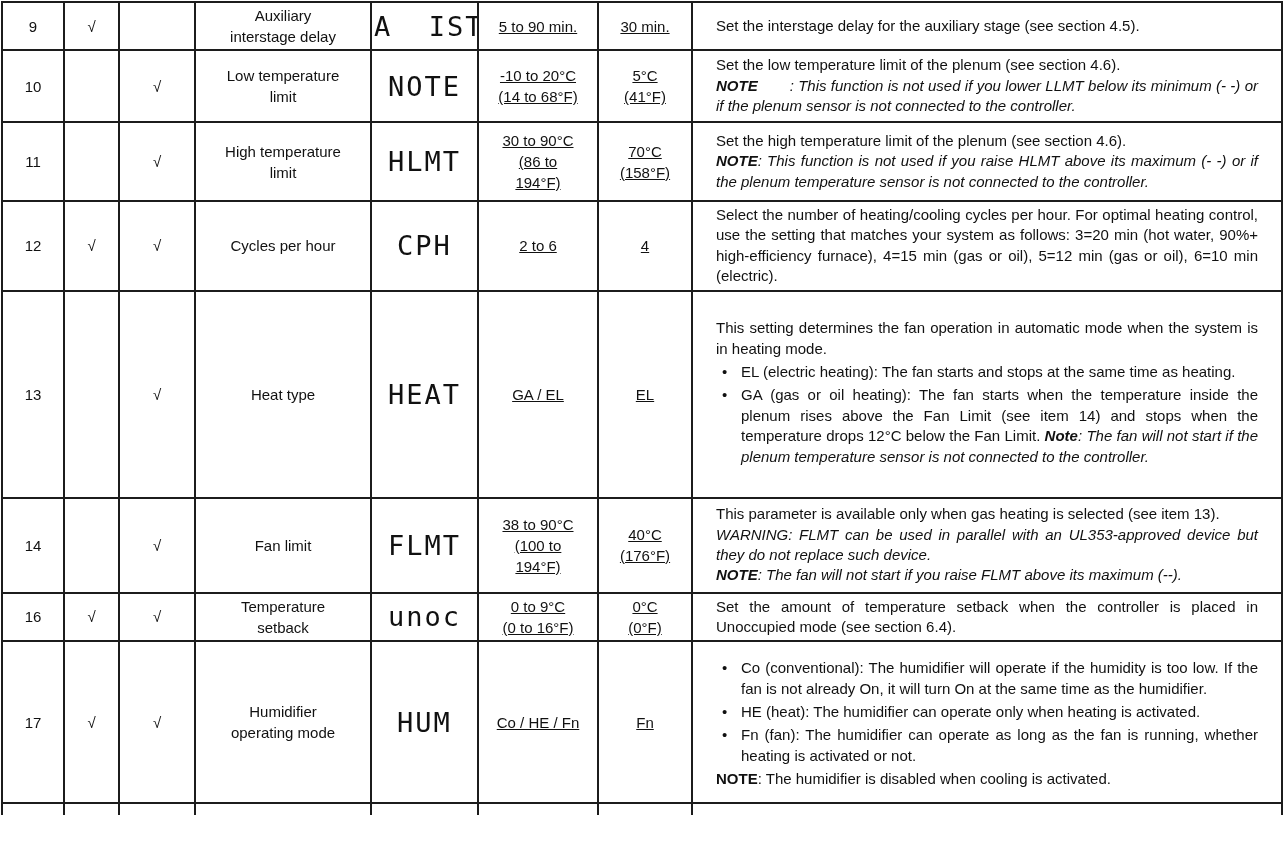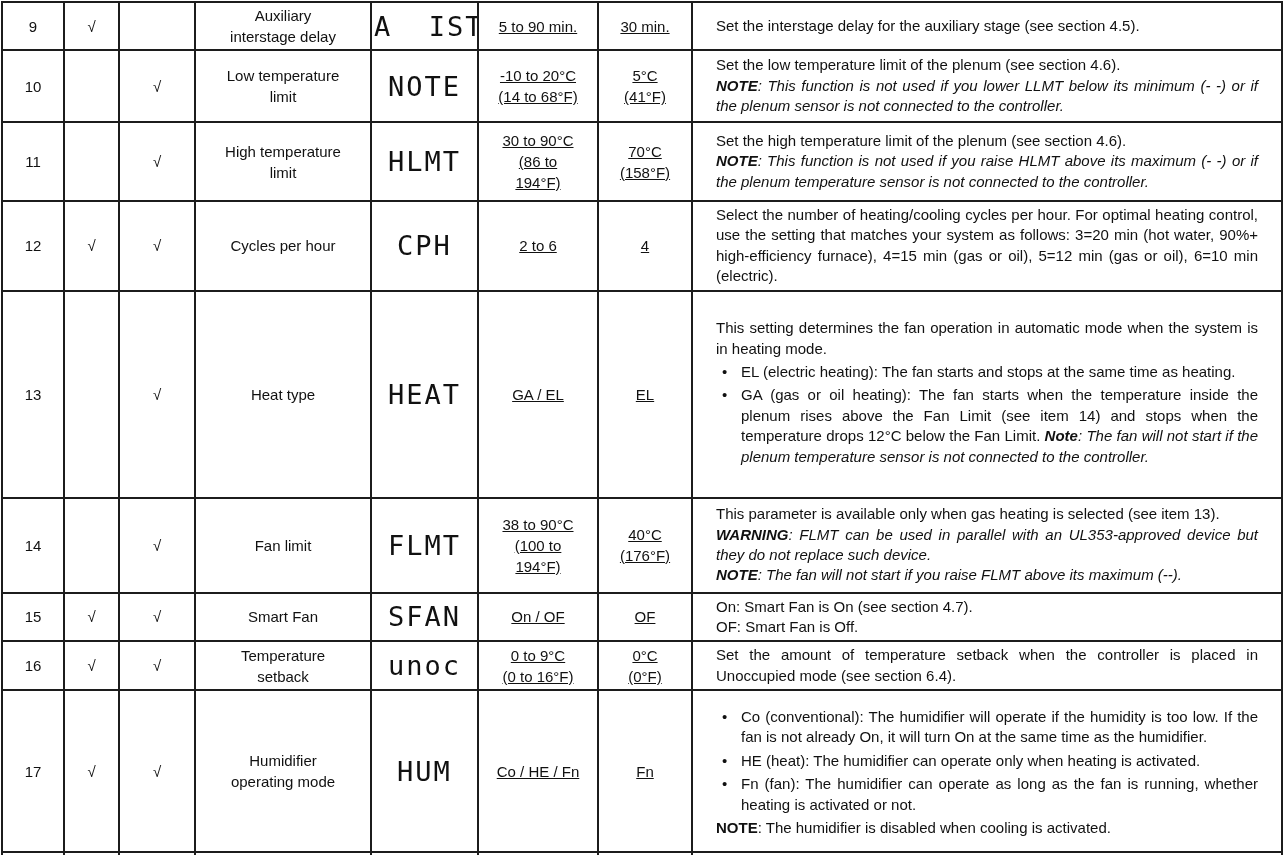--- a/index.html
+++ b/index.html
@@ -87,21 +87,21 @@
           <td class="col-check">√</td>
           <td class="col-function">Low temperature
 limit</td>
           <td class="col-display">NOTE</td>
           <td class="col-range">-10 to 20°C
 (14 to 68°F)</td>
           <td class="col-default">5°C
 (41°F)</td>
           <td class="col-desc">
             <div class="desc-p"><span>Set the low temperature limit of the plenum (see section 4.6).</span></div>
-            <div class="desc-p"><span style="font-weight: bold; font-style: italic;">NOTE</span><span style="font-style: italic;">: This function is not used if you lower LLMT below its minimum (- -) or if the plenum sensor is not connected to the controller.</span></div>
+            <div class="desc-p"><span style="font-weight: bold; font-style: italic;">NOTE</span><span style="font-style: italic; margin-left: 32px;">: This function is not used if you lower LLMT below its minimum (- -) or if the plenum sensor is not connected to the controller.</span></div>
           </td>
         </tr>
         <tr style="height: 79px;">
           <td class="col-item">11</td>
           <td class="col-check"></td>
           <td class="col-check">√</td>
           <td class="col-function">High temperature
 limit</td>
           <td class="col-display">HLMT</td>
           <td class="col-range">30 to 90°C
@@ -146,35 +146,22 @@
           <td class="col-check">√</td>
           <td class="col-function">Fan limit</td>
           <td class="col-display">FLMT</td>
           <td class="col-range">38 to 90°C
 (100 to
 194°F)</td>
           <td class="col-default">40°C
 (176°F)</td>
           <td class="col-desc">
             <div class="desc-p"><span>This parameter is available only when gas heating is selected (see item 13).</span></div>
-            <div class="desc-p"><span style="font-weight: bold; font-style: italic;">WARNING</span><span style="font-style: italic;">: FLMT can be used in parallel with an UL353-approved device but they do not replace such device.</span></div>
+            <div class="desc-p"><span style="font-weight: normal; font-style: italic;">WARNING</span><span style="font-style: italic;">: FLMT can be used in parallel with an UL353-approved device but they do not replace such device.</span></div>
             <div class="desc-p"><span style="font-weight: bold; font-style: italic;">NOTE</span><span style="font-style: italic;">: The fan will not start if you raise FLMT above its maximum (--).</span></div>
-          </td>
-        </tr>
-        <tr style="height: 47px;">
-          <td class="col-item">15</td>
-          <td class="col-check">√</td>
-          <td class="col-check">√</td>
-          <td class="col-function">Smart Fan</td>
-          <td class="col-display">SFAN</td>
-          <td class="col-range">On / OF</td>
-          <td class="col-default">OF</td>
-          <td class="col-desc">
-            <div class="desc-p"><span>On: Smart Fan is On (see section 4.7).</span></div>
-            <div class="desc-p"><span>OF: Smart Fan is Off.</span></div>
           </td>
         </tr>
         <tr style="height: 48px;">
           <td class="col-item">16</td>
           <td class="col-check">√</td>
           <td class="col-check">√</td>
           <td class="col-function">Temperature
 setback</td>
           <td class="col-display">unoc</td>
           <td class="col-range">0 to 9°C

